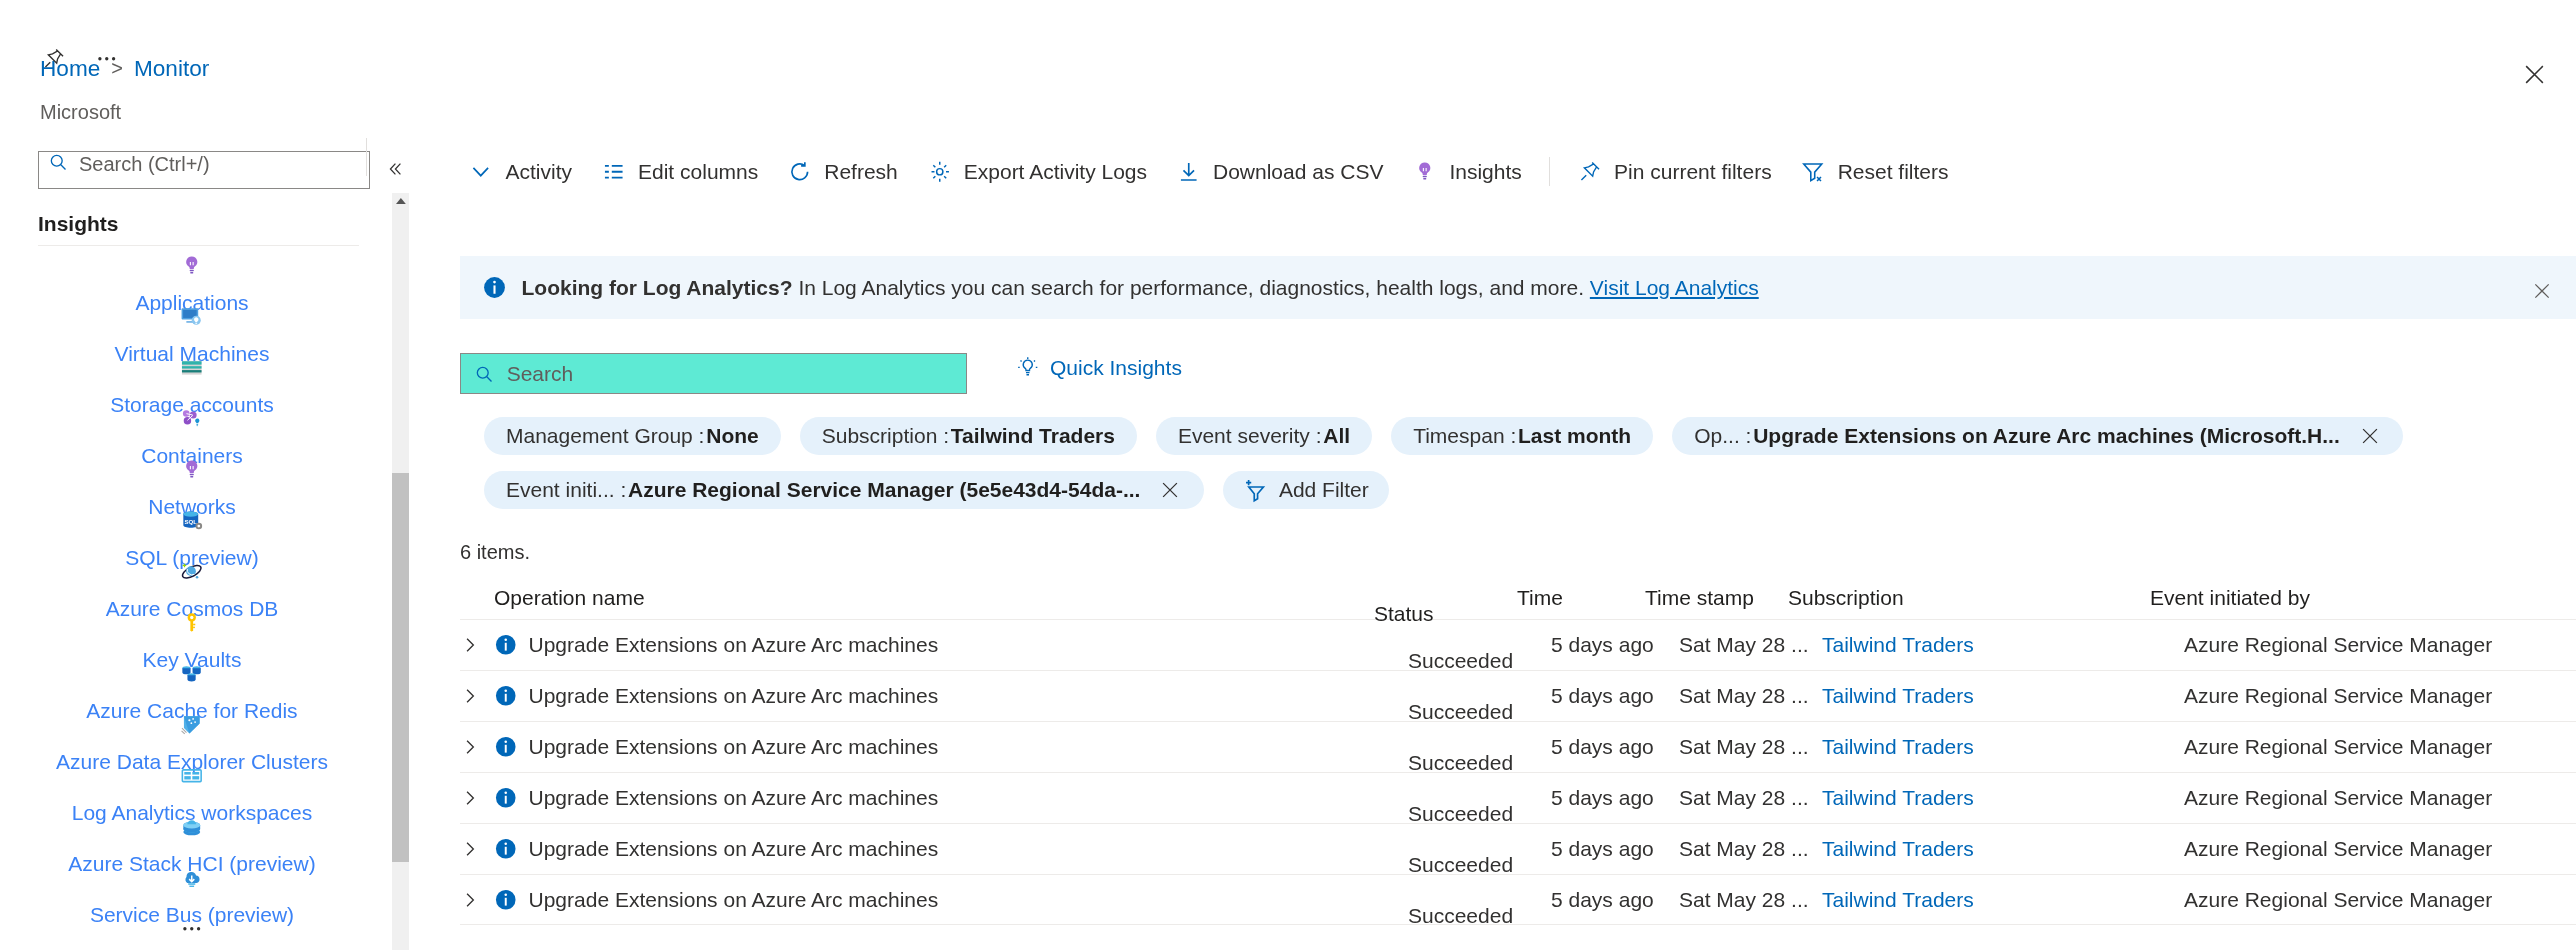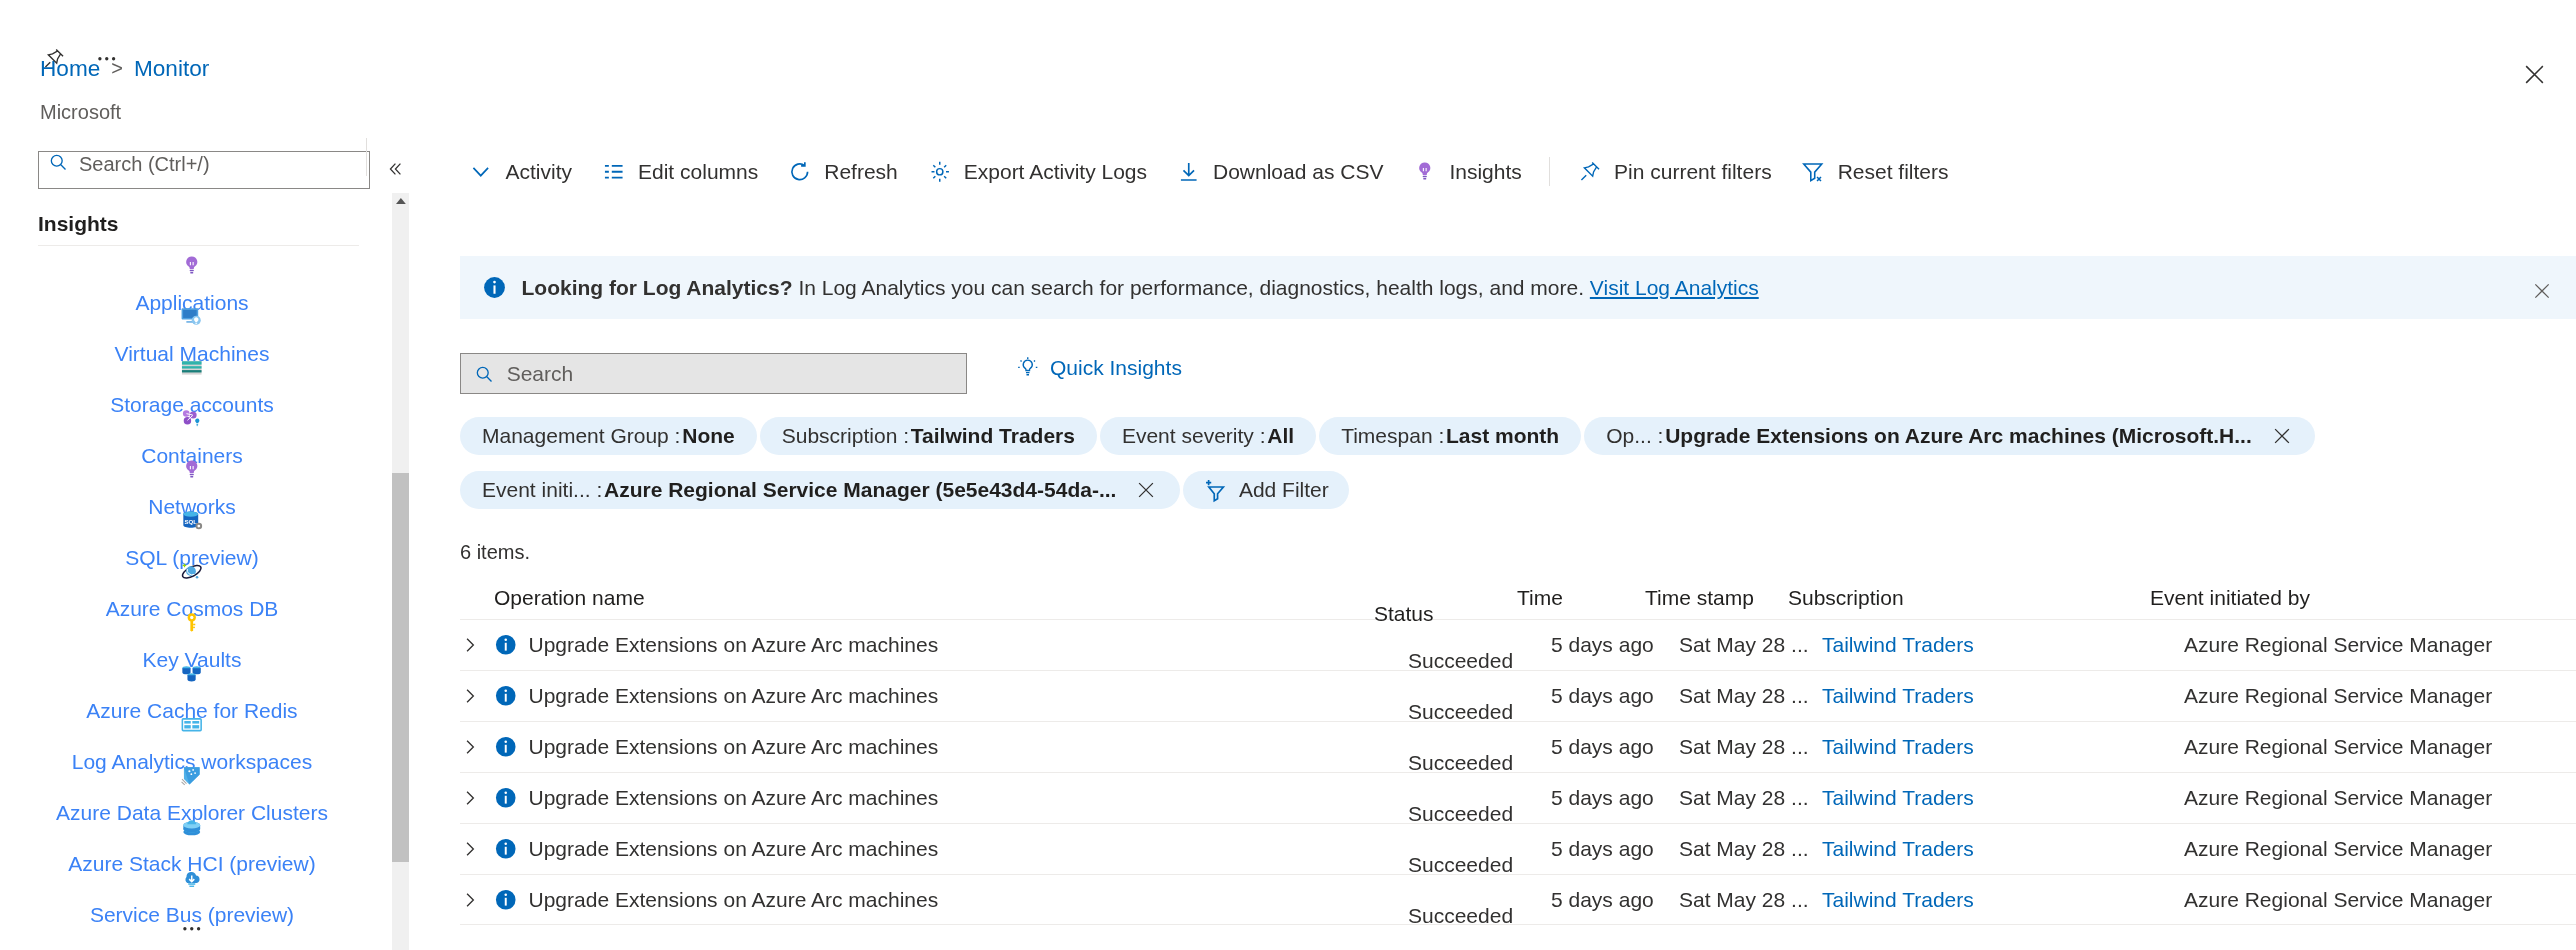--- a/index.html
+++ b/index.html
@@ -147,39 +147,39 @@
   .banner-link { color: #0067b8; text-decoration: underline; cursor: pointer; }
   .banner-close {
     position: absolute; right: 20px; top: 20px; width: 29px; height: 29px;
     display:flex; align-items:center; justify-content:center; cursor:pointer; color:#605e5c;
   }
 
   
   .filter-search {
     position: absolute; left: 460px; top: 353px;
     width: 507px; height: 41px;
-    border: 0.9px solid #8a8886; background:#e5e5e5;
+    border: 0.9px solid #8a8886; background:#5eead4;
     display: flex; align-items: center; gap: 11px; padding: 0 12.7px;
   }
   .filter-search .mag { width: 20px; height: 20px; flex:none; }
   .filter-search input {
     border:none; outline:none; background:transparent; width:100%;
     font-family: "Liberation Sans", sans-serif; font-size: 21px; color:#323130;
   }
   .filter-search input::placeholder { color:#605e5c; }
   .quick-insights {
     position: absolute; left: 1015px; top: 355px;
     display: flex; align-items: center; gap: 10px;
     font-size: 21px; color: #0067b8; cursor: pointer; white-space: nowrap;
   }
   .quick-insights .qi-ico { width: 25px; height: 25px; flex:none; display:flex; align-items:center; justify-content:center; }
 
   
   .pill-row {
-    position: absolute; left: 460px; display: flex; align-items: center; gap: 3px;
+    position: absolute; left: 484px; display: flex; align-items: center; gap: 19px;
   }
   .pill-row.r1 { top: 417px; }
   .pill-row.r2 { top: 471px; }
   .pill {
     display: flex; align-items: center; gap: 0;
     height: 38px; padding: 0 22px; border-radius: 19px;
     background: #e5f1fb; cursor: pointer;
     font-size: 21px; color: #323130; white-space: nowrap;
   }
   .pill .pk { color: #323130; }
@@ -376,42 +376,42 @@
               <path d="M12.8 6.4v4.2c0 1.1 1.9 2 4.2 2s4.2-.9 4.2-2V6.4" fill="#1565c0"></path>
               <ellipse cx="11.8" cy="13.6" rx="4.2" ry="2" fill="#45b4e8"></ellipse>
               <path d="M7.6 13.6v4.2c0 1.1 1.9 2 4.2 2s4.2-.9 4.2-2v-4.2" fill="#1565c0"></path>
             </svg>
           </span>
           <span>Azure Cache for Redis</span>
         </div>
         <div class="side-item">
           <span class="ico">
             <svg width="23.5" height="23.5" viewBox="0 0 24 24">
-              <rect x="2.4" y="6" width="19.2" height="12" rx="1" fill="none" stroke="#45b4e8" stroke-width="1.6"></rect>
-              <rect x="4.4" y="8.2" width="6.6" height="2.6" fill="#45b4e8"></rect>
-              <rect x="12.6" y="8.2" width="7" height="2.6" fill="#45b4e8"></rect>
-              <rect x="4.4" y="12.4" width="6.6" height="3.4" fill="#45b4e8"></rect>
-              <rect x="12.6" y="12.4" width="7" height="3.4" fill="#45b4e8"></rect>
-            </svg>
-          </span>
-          <span>Log Analytics workspaces</span>
-        </div>
-        <div class="side-item">
-          <span class="ico">
-            <svg width="23.5" height="23.5" viewBox="0 0 24 24">
               <path d="M4 3.4h16v7.2L9.6 21 4 15.2z" fill="#50b0e8"></path>
               <path d="M4 3.4h16v7.2L9.6 21z" fill="#3b9de0"></path>
               <circle cx="9.6" cy="7.4" r="1.1" fill="#fff"></circle>
               <circle cx="13.4" cy="6" r=".9" fill="#fff"></circle>
               <circle cx="15.4" cy="9.2" r=".9" fill="#fff"></circle>
               <circle cx="11.6" cy="10.4" r=".9" fill="#fff"></circle>
               <path d="M2 15.4l4.6 4.6M1.6 18.2l3.2 3.2" stroke="#a8a8a8" stroke-width="1.1"></path>
             </svg>
           </span>
           <span>Azure Data Explorer Clusters</span>
+        </div>
+        <div class="side-item">
+          <span class="ico">
+            <svg width="23.5" height="23.5" viewBox="0 0 24 24">
+              <rect x="2.4" y="6" width="19.2" height="12" rx="1" fill="none" stroke="#45b4e8" stroke-width="1.6"></rect>
+              <rect x="4.4" y="8.2" width="6.6" height="2.6" fill="#45b4e8"></rect>
+              <rect x="12.6" y="8.2" width="7" height="2.6" fill="#45b4e8"></rect>
+              <rect x="4.4" y="12.4" width="6.6" height="3.4" fill="#45b4e8"></rect>
+              <rect x="12.6" y="12.4" width="7" height="3.4" fill="#45b4e8"></rect>
+            </svg>
+          </span>
+          <span>Log Analytics workspaces</span>
         </div>
         <div class="side-item">
           <span class="ico">
             <svg width="23.5" height="23.5" viewBox="0 0 24 24">
               <ellipse cx="12" cy="17.4" rx="8.6" ry="3.4" fill="#2f8fd8"></ellipse>
               <ellipse cx="12" cy="14.4" rx="8.6" ry="3.4" fill="#45b4e8"></ellipse>
               <path d="M3.4 10.4a8.6 3.4 0 0 1 17.2 0v4a8.6 3.4 0 0 1-17.2 0z" fill="#2f8fd8"></path>
               <ellipse cx="12" cy="10.4" rx="8.6" ry="3.4" fill="#7fd0f5"></ellipse>
               <path d="M12 5.4c-2.6 0-4.6 1.8-4.6 4h9.2c0-2.2-2-4-4.6-4z" fill="#45b4e8"></path>
             </svg>

